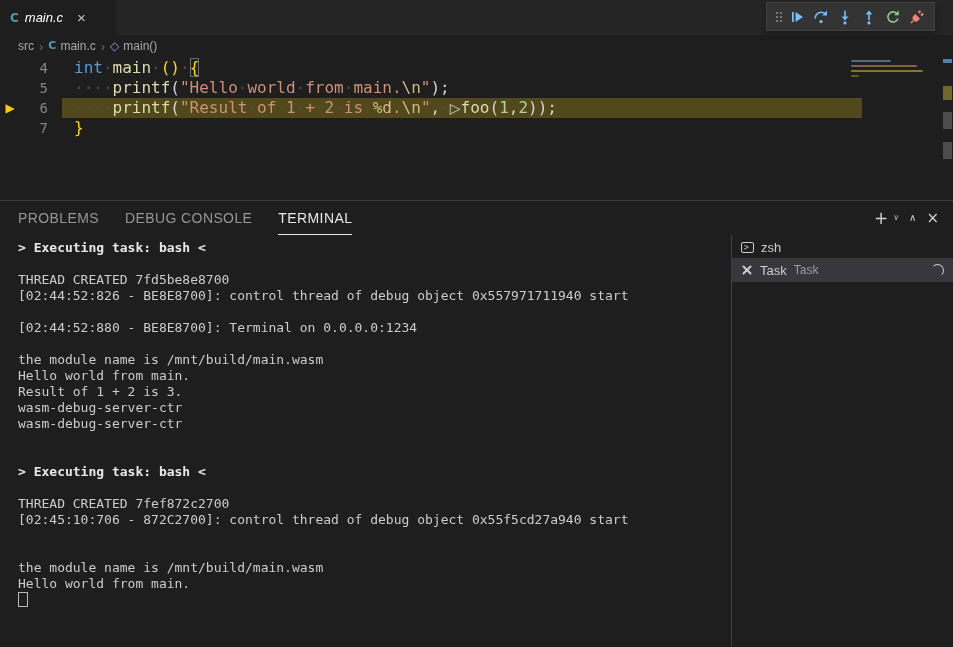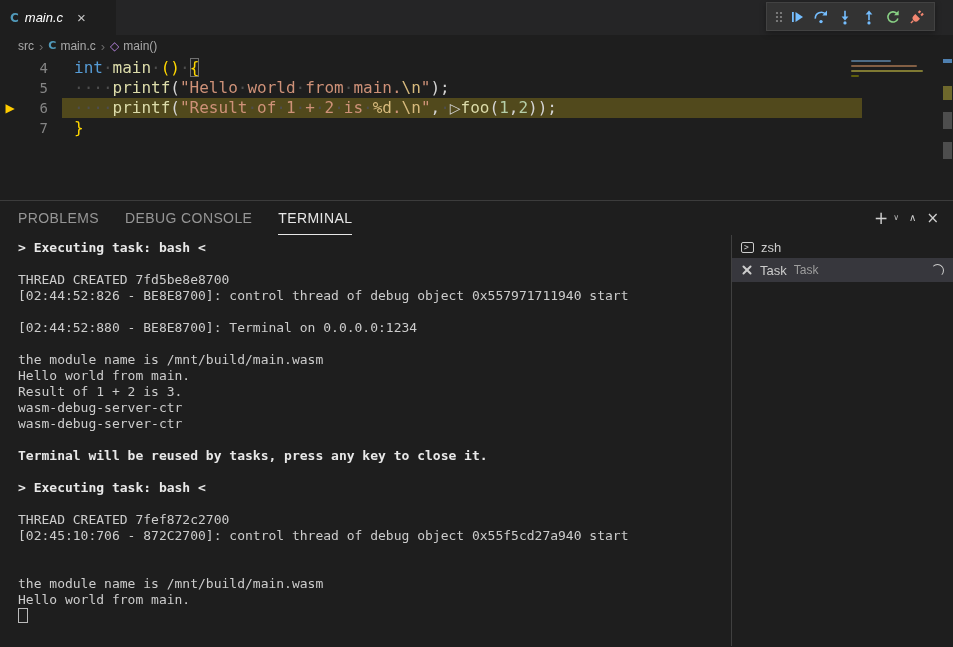--- a/index.html
+++ b/index.html
@@ -223,21 +223,20 @@
         <div class="term-line">[02:44:52:826 - BE8E8700]: control thread of debug object 0x557971711940 start</div>
         <div class="term-line"></div>
         <div class="term-line">[02:44:52:880 - BE8E8700]: Terminal on 0.0.0.0:1234</div>
         <div class="term-line"></div>
         <div class="term-line">the module name is /mnt/build/main.wasm</div>
         <div class="term-line">Hello world from main.</div>
         <div class="term-line">Result of 1 + 2 is 3.</div>
         <div class="term-line">wasm-debug-server-ctr</div>
         <div class="term-line">wasm-debug-server-ctr</div>
         <div class="term-line"></div>
-        <div class="term-line bold">Terminal will be reused by tasks, press any key to close it.</div>
         <div class="term-line"></div>
         <div class="term-line bold">&gt; Executing task: bash &lt;</div>
         <div class="term-line"></div>
         <div class="term-line">THREAD CREATED 7fef872c2700</div>
         <div class="term-line">[02:45:10:706 - 872C2700]: control thread of debug object 0x55f5cd27a940 start</div>
         <div class="term-line"></div>
         <div class="term-line"></div>
         <div class="term-line">the module name is /mnt/build/main.wasm</div>
         <div class="term-line">Hello world from main.</div>
         <div class="term-line"><span class="term-cursor"></span></div>

